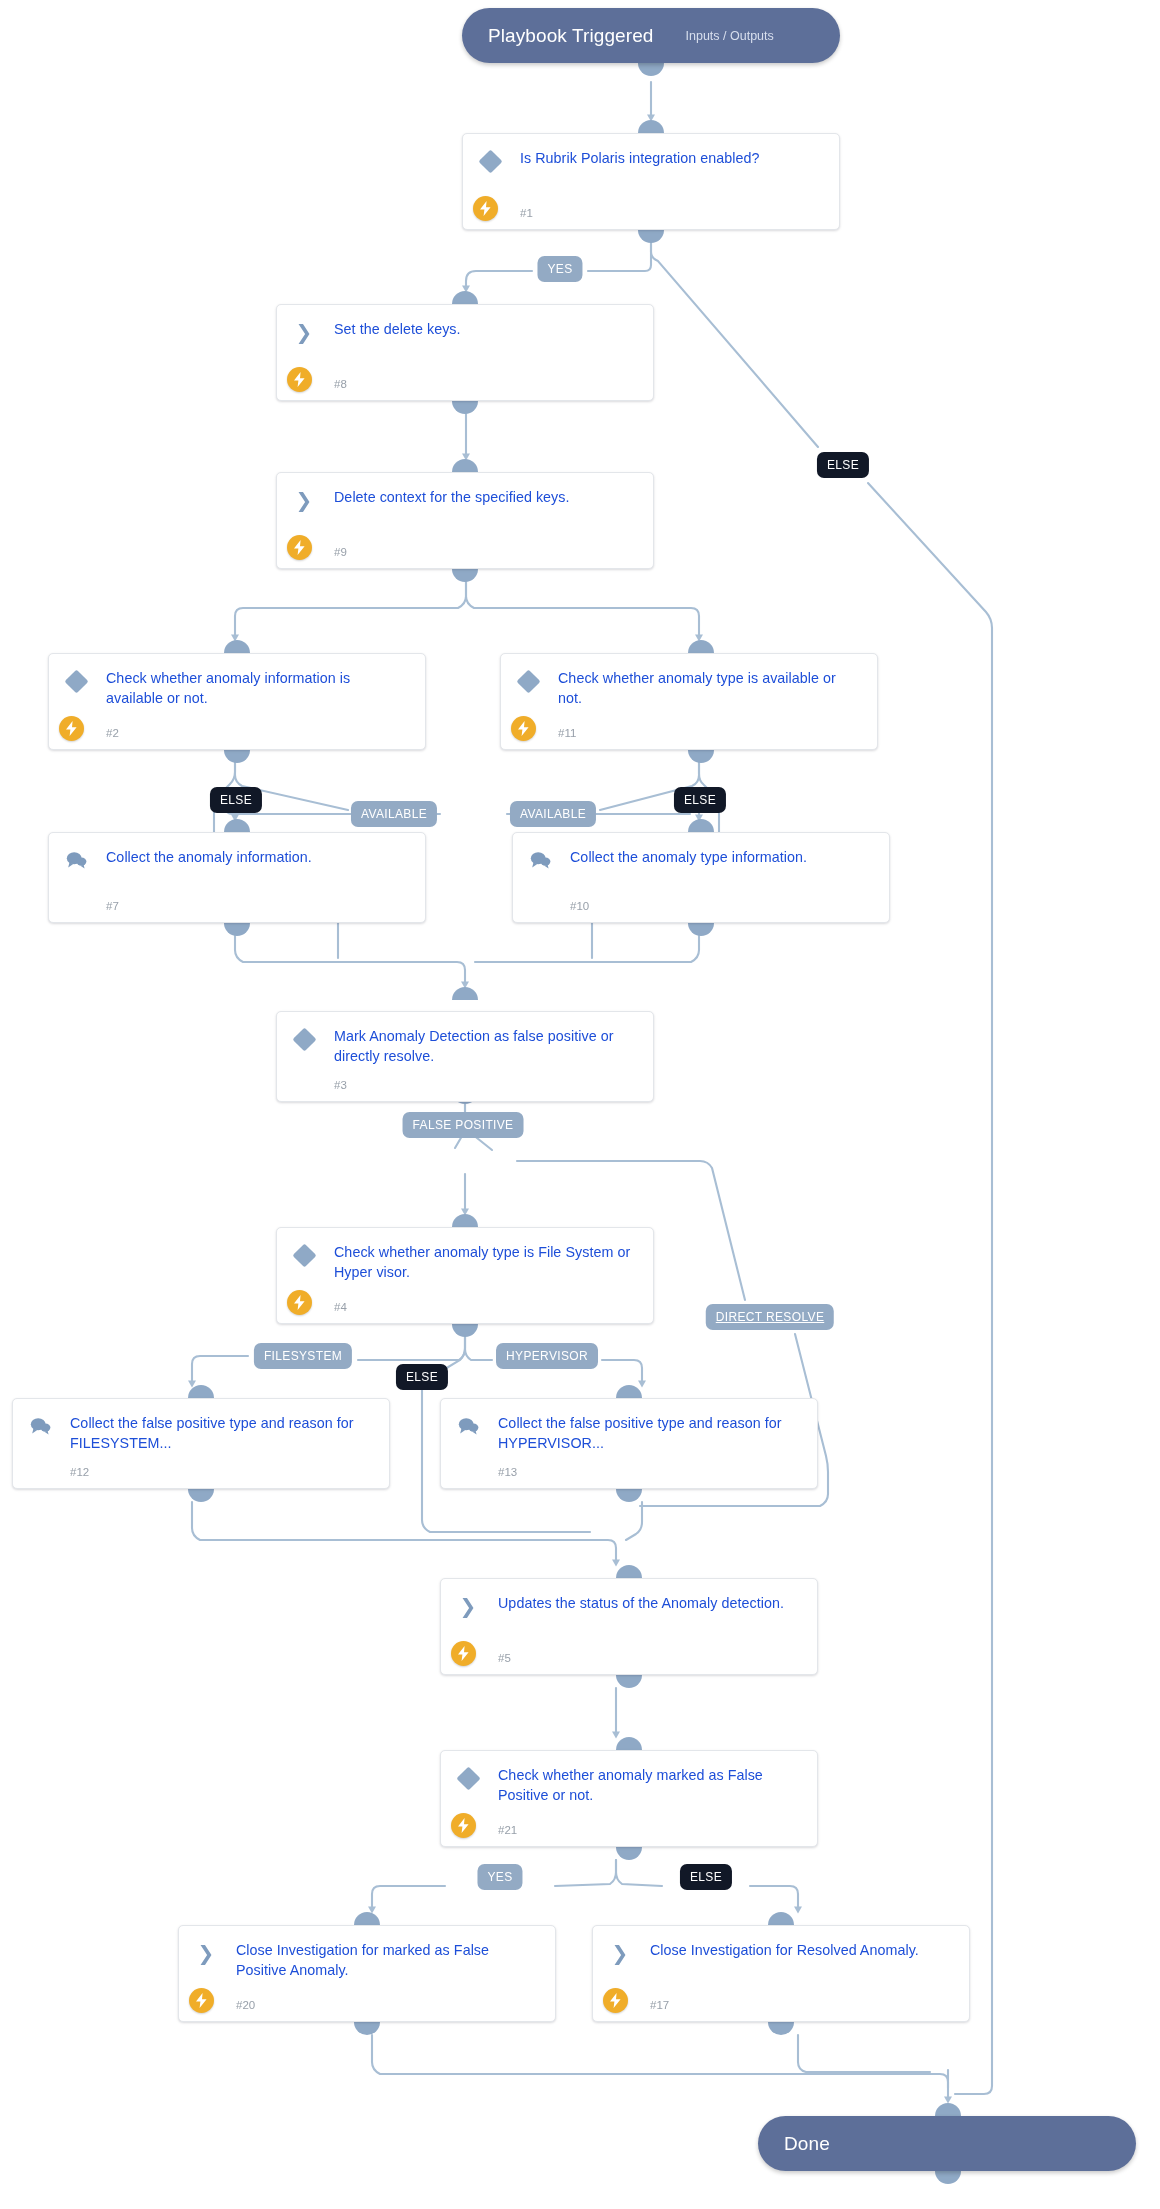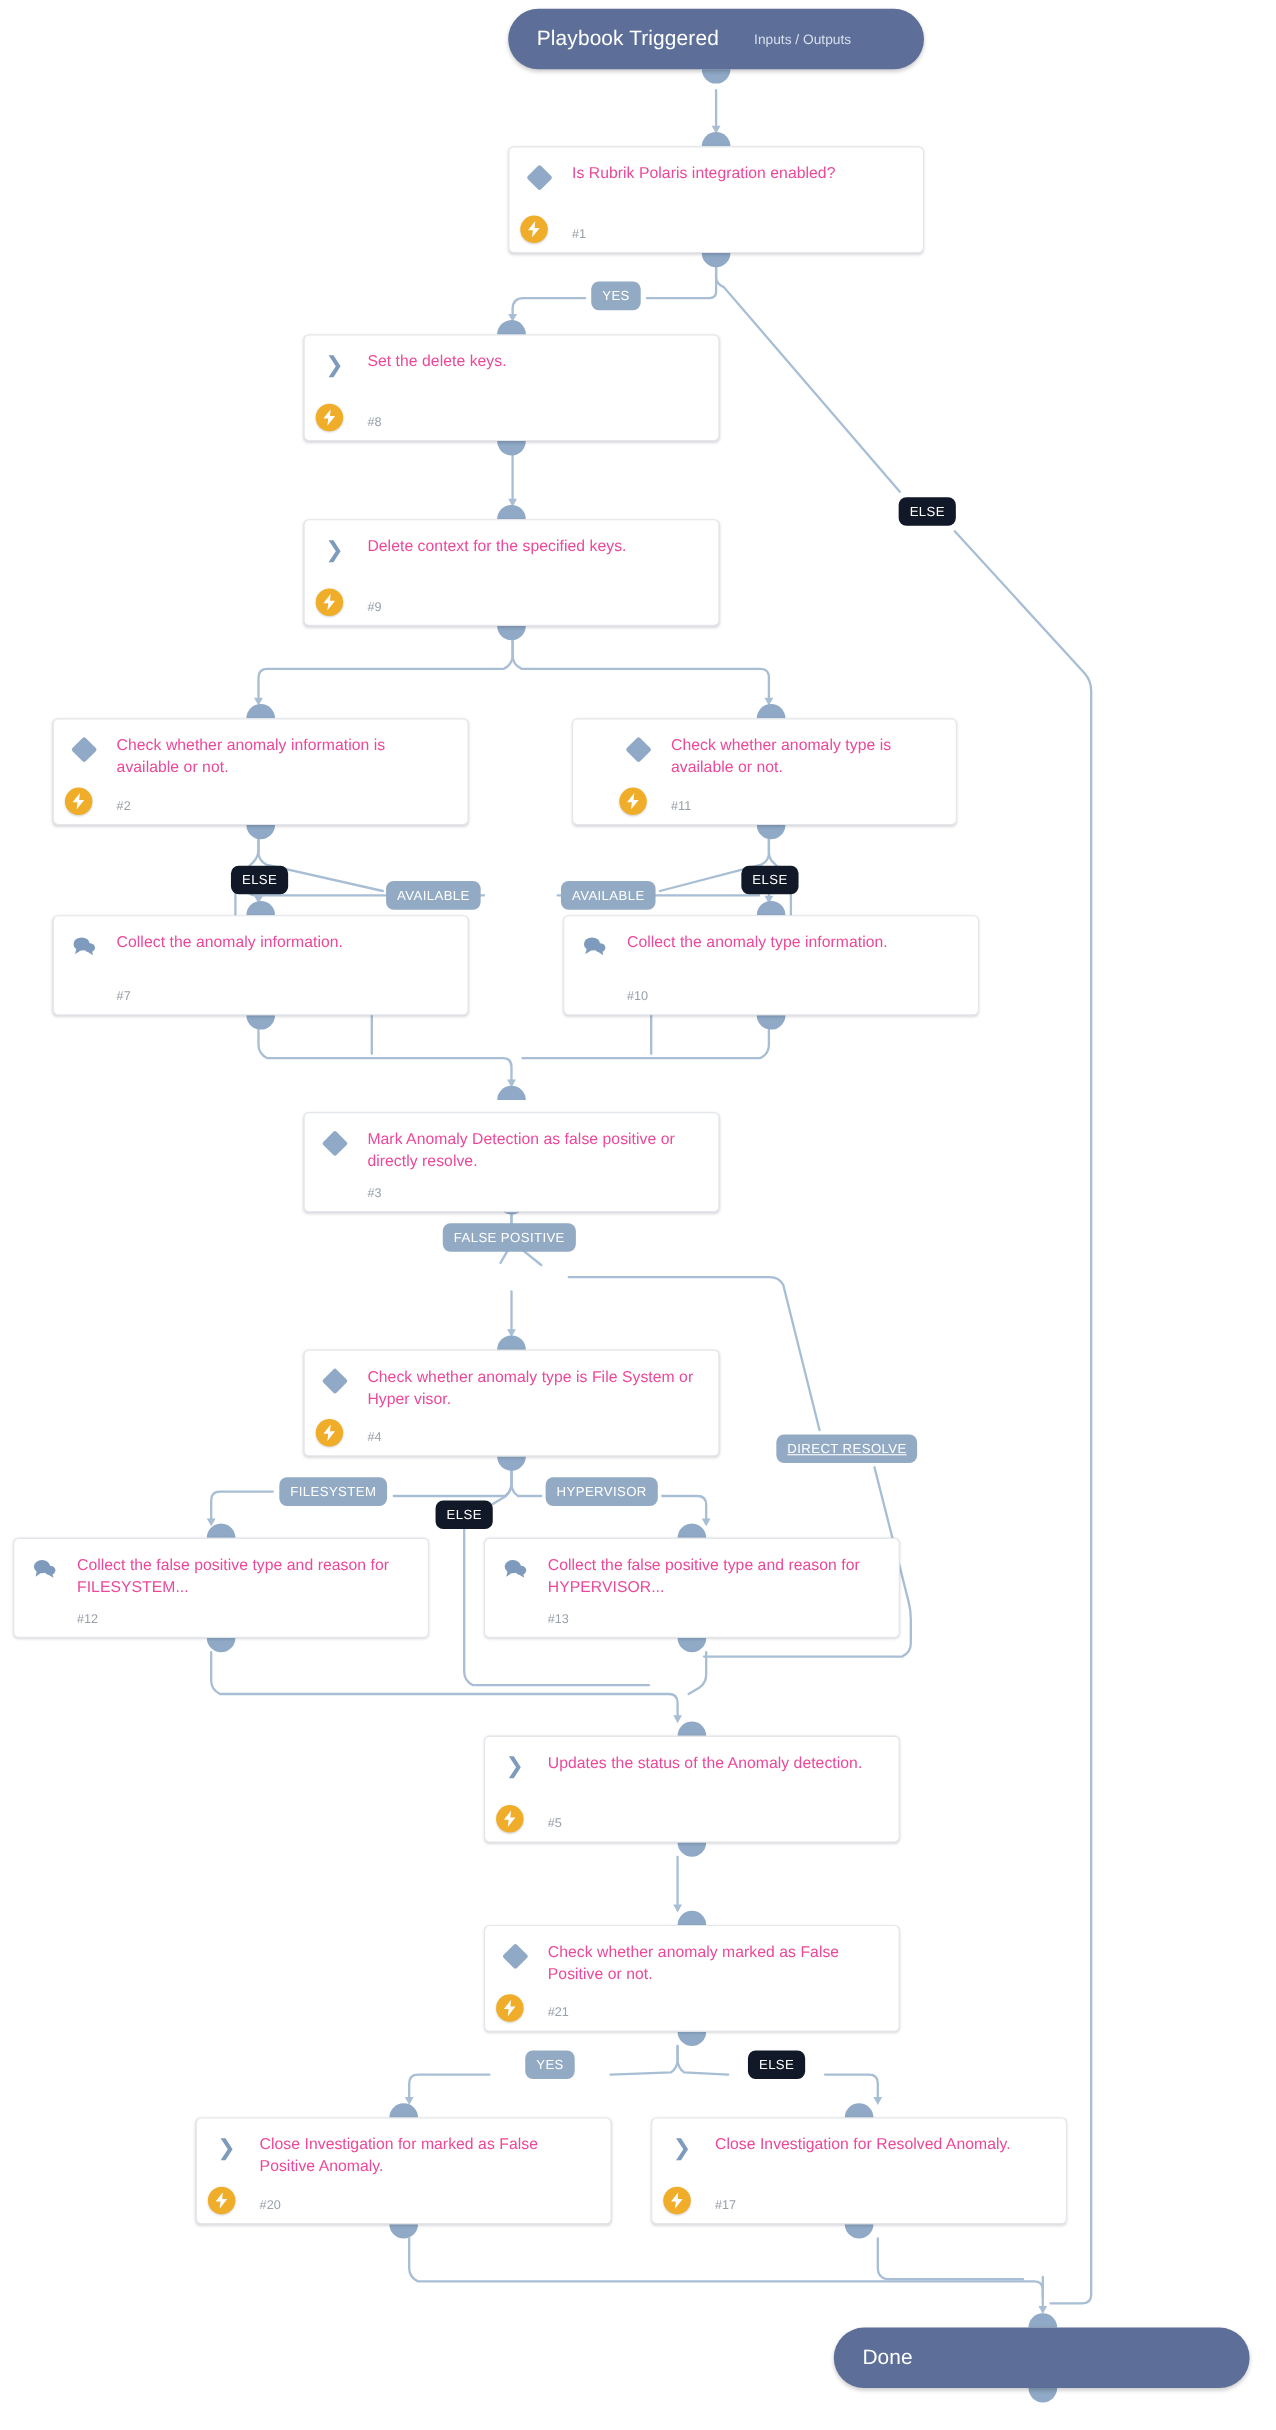--- a/index.html
+++ b/index.html
@@ -81,21 +81,21 @@
     color: #7e9bbd;
     font-size: 20px;
     line-height: 1;
     font-weight: bold;
   }
   .ico-chat svg { display:block; }
   .card-title {
     margin-left: 57px;
     font-size: 14.3px;
     line-height: 1.42;
-    color: #ec4899;
+    color: #1d4ed8;
     letter-spacing: .05px;
   }
   .card-id {
     position: absolute;
     left: 57px;
     bottom: 10px;
     font-size: 11.5px;
     color: #98a0aa;
   }
   .bolt {
@@ -286,21 +286,21 @@
           <div class="card-id">#2</div>
           <div class="bolt">
             <svg width="13" height="15" viewBox="0 0 13 15">
               <path d="M7.6 0 L1 8.4 H5.4 L4.6 15 L11.6 6.2 H7 Z" fill="#ffffff"></path>
             </svg>
           </div>
         </div>
       </div>
       <div class="port top" style="left: 224px; top: 640px;"></div>
       <div class="port bottom" style="left: 224px; top: 750px;"></div>
-      <div class="card" style="left: 520px; top: 653px; width: 350px; height: 97px; padding-left: 32px;">
+      <div class="card" style="left: 500px; top: 653px; width: 378px; height: 97px;">
         <div class="card-body">
           <span class="card-icon">
             <span class="ico-diamond"></span>
           </span>
           <div class="card-title">Check whether anomaly type is available or not.</div>
           <div class="card-id">#11</div>
           <div class="bolt">
             <svg width="13" height="15" viewBox="0 0 13 15">
               <path d="M7.6 0 L1 8.4 H5.4 L4.6 15 L11.6 6.2 H7 Z" fill="#ffffff"></path>
             </svg>

